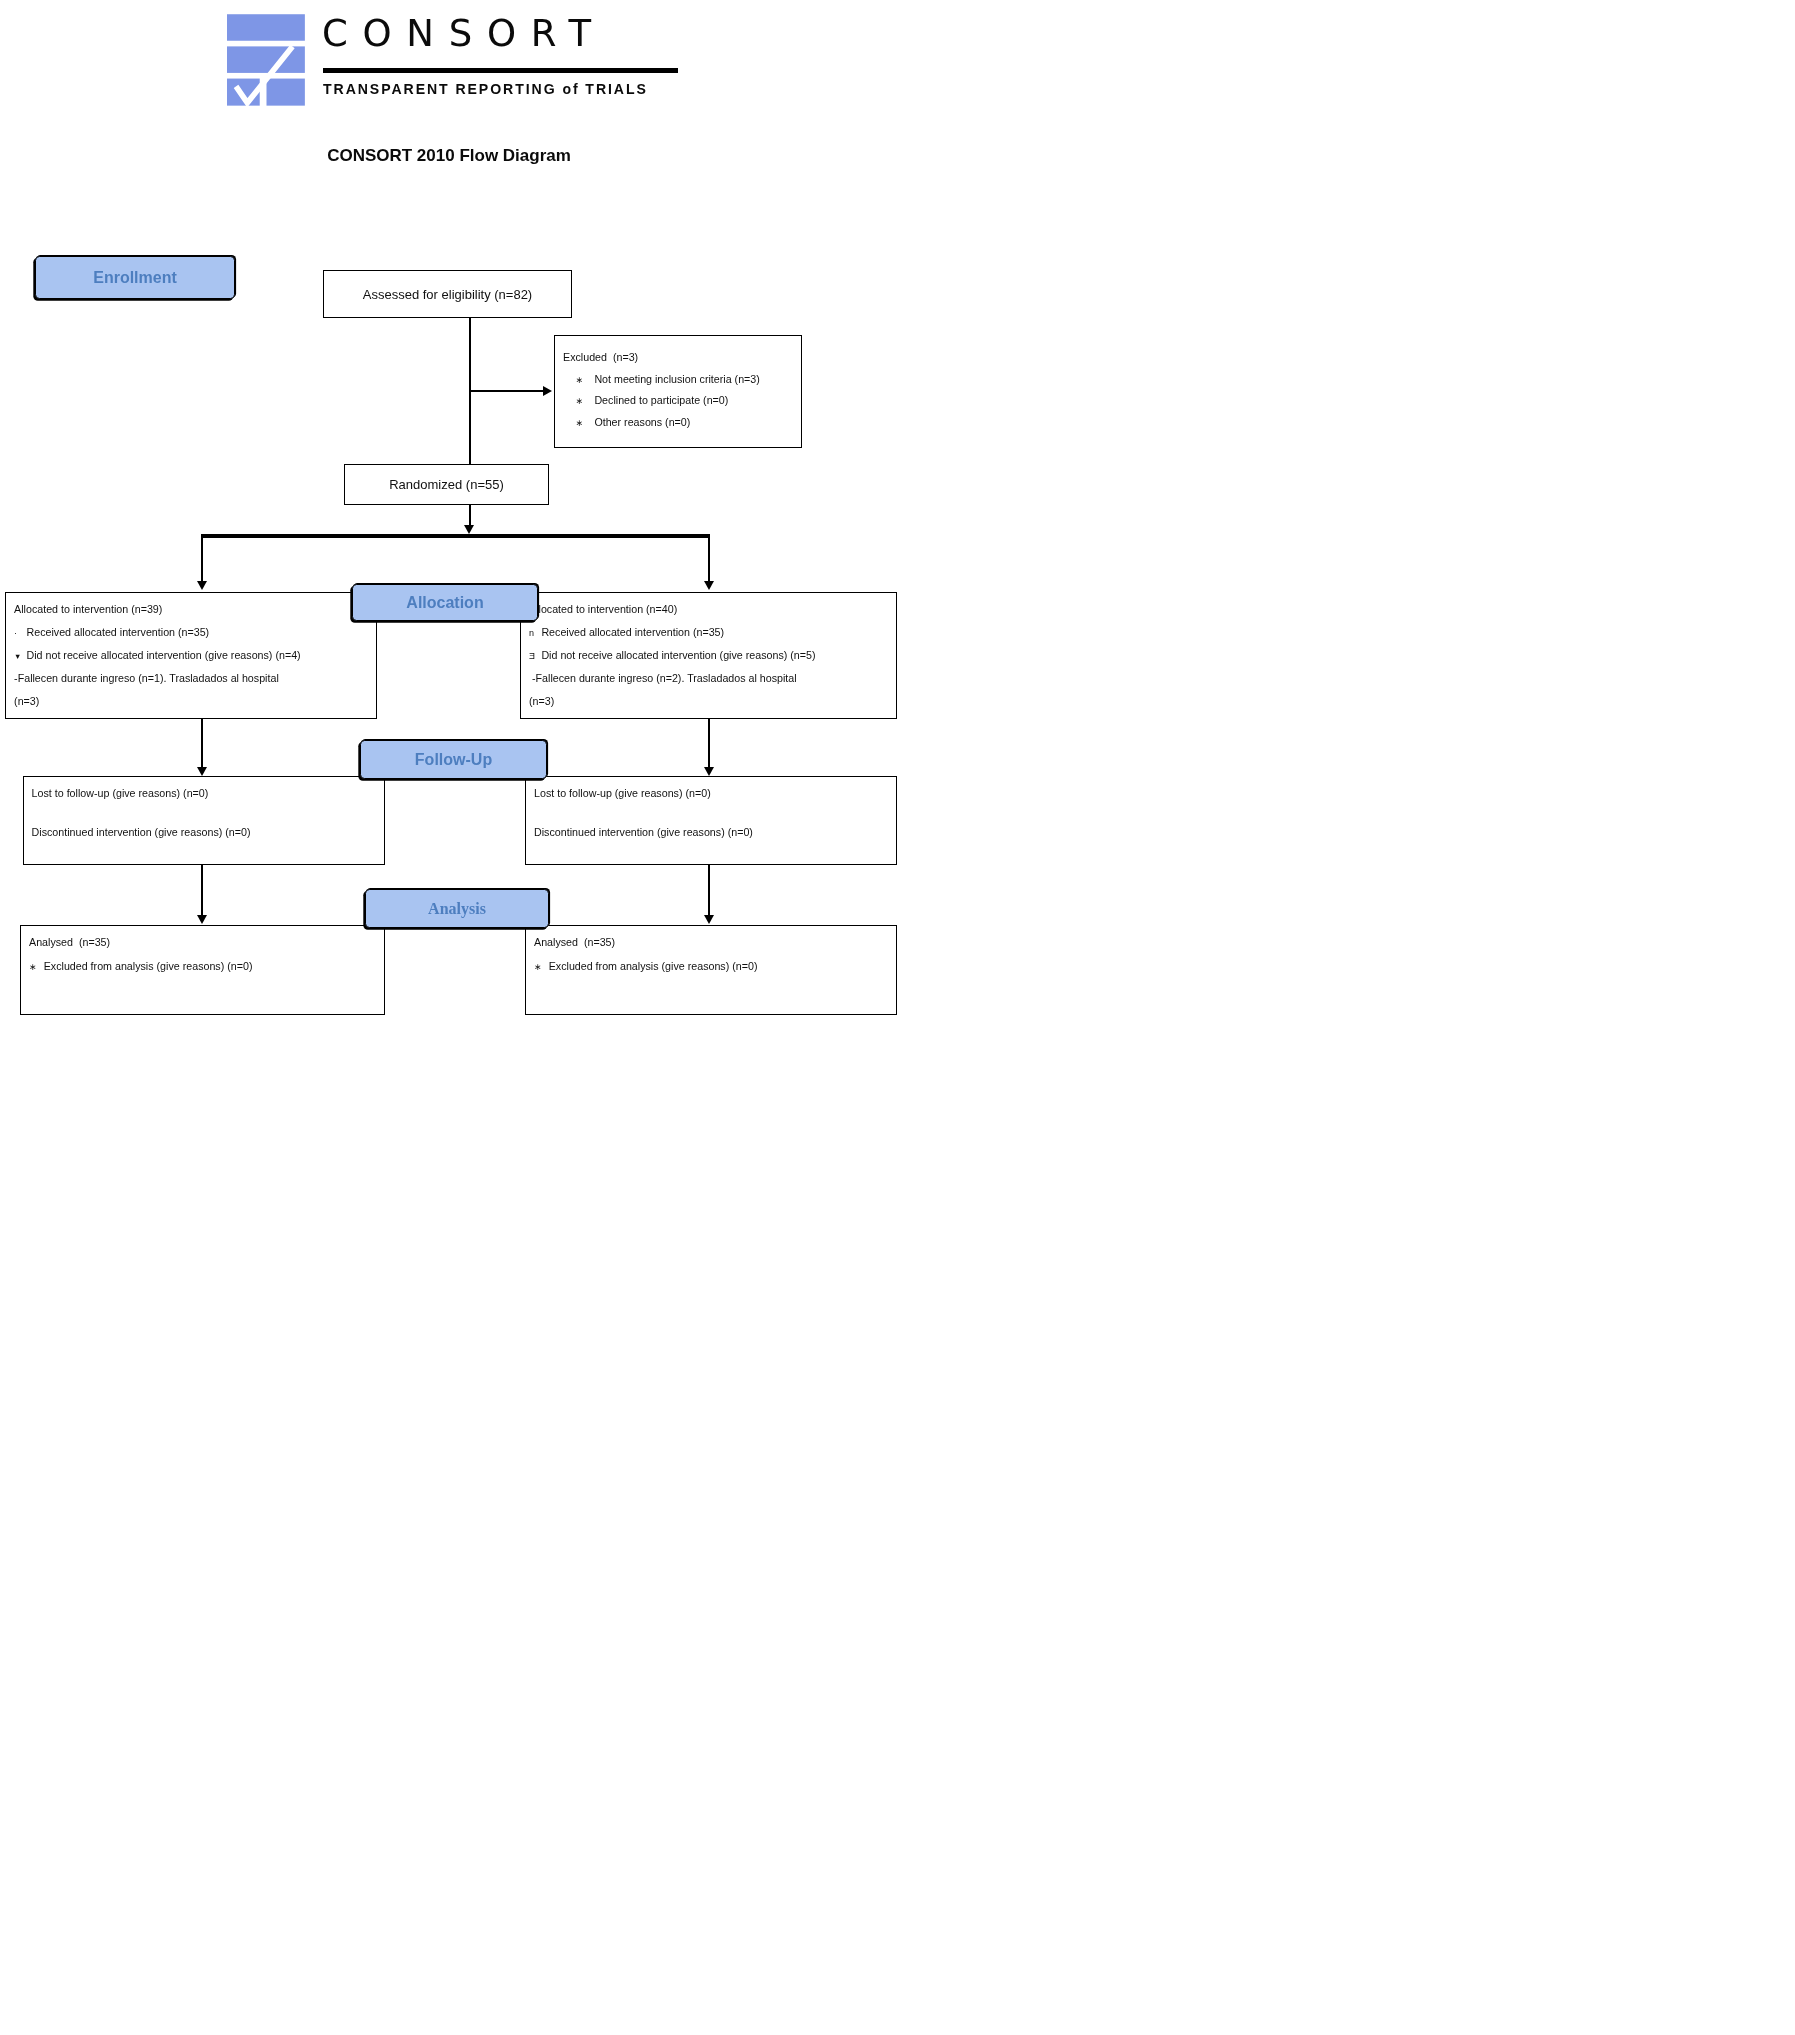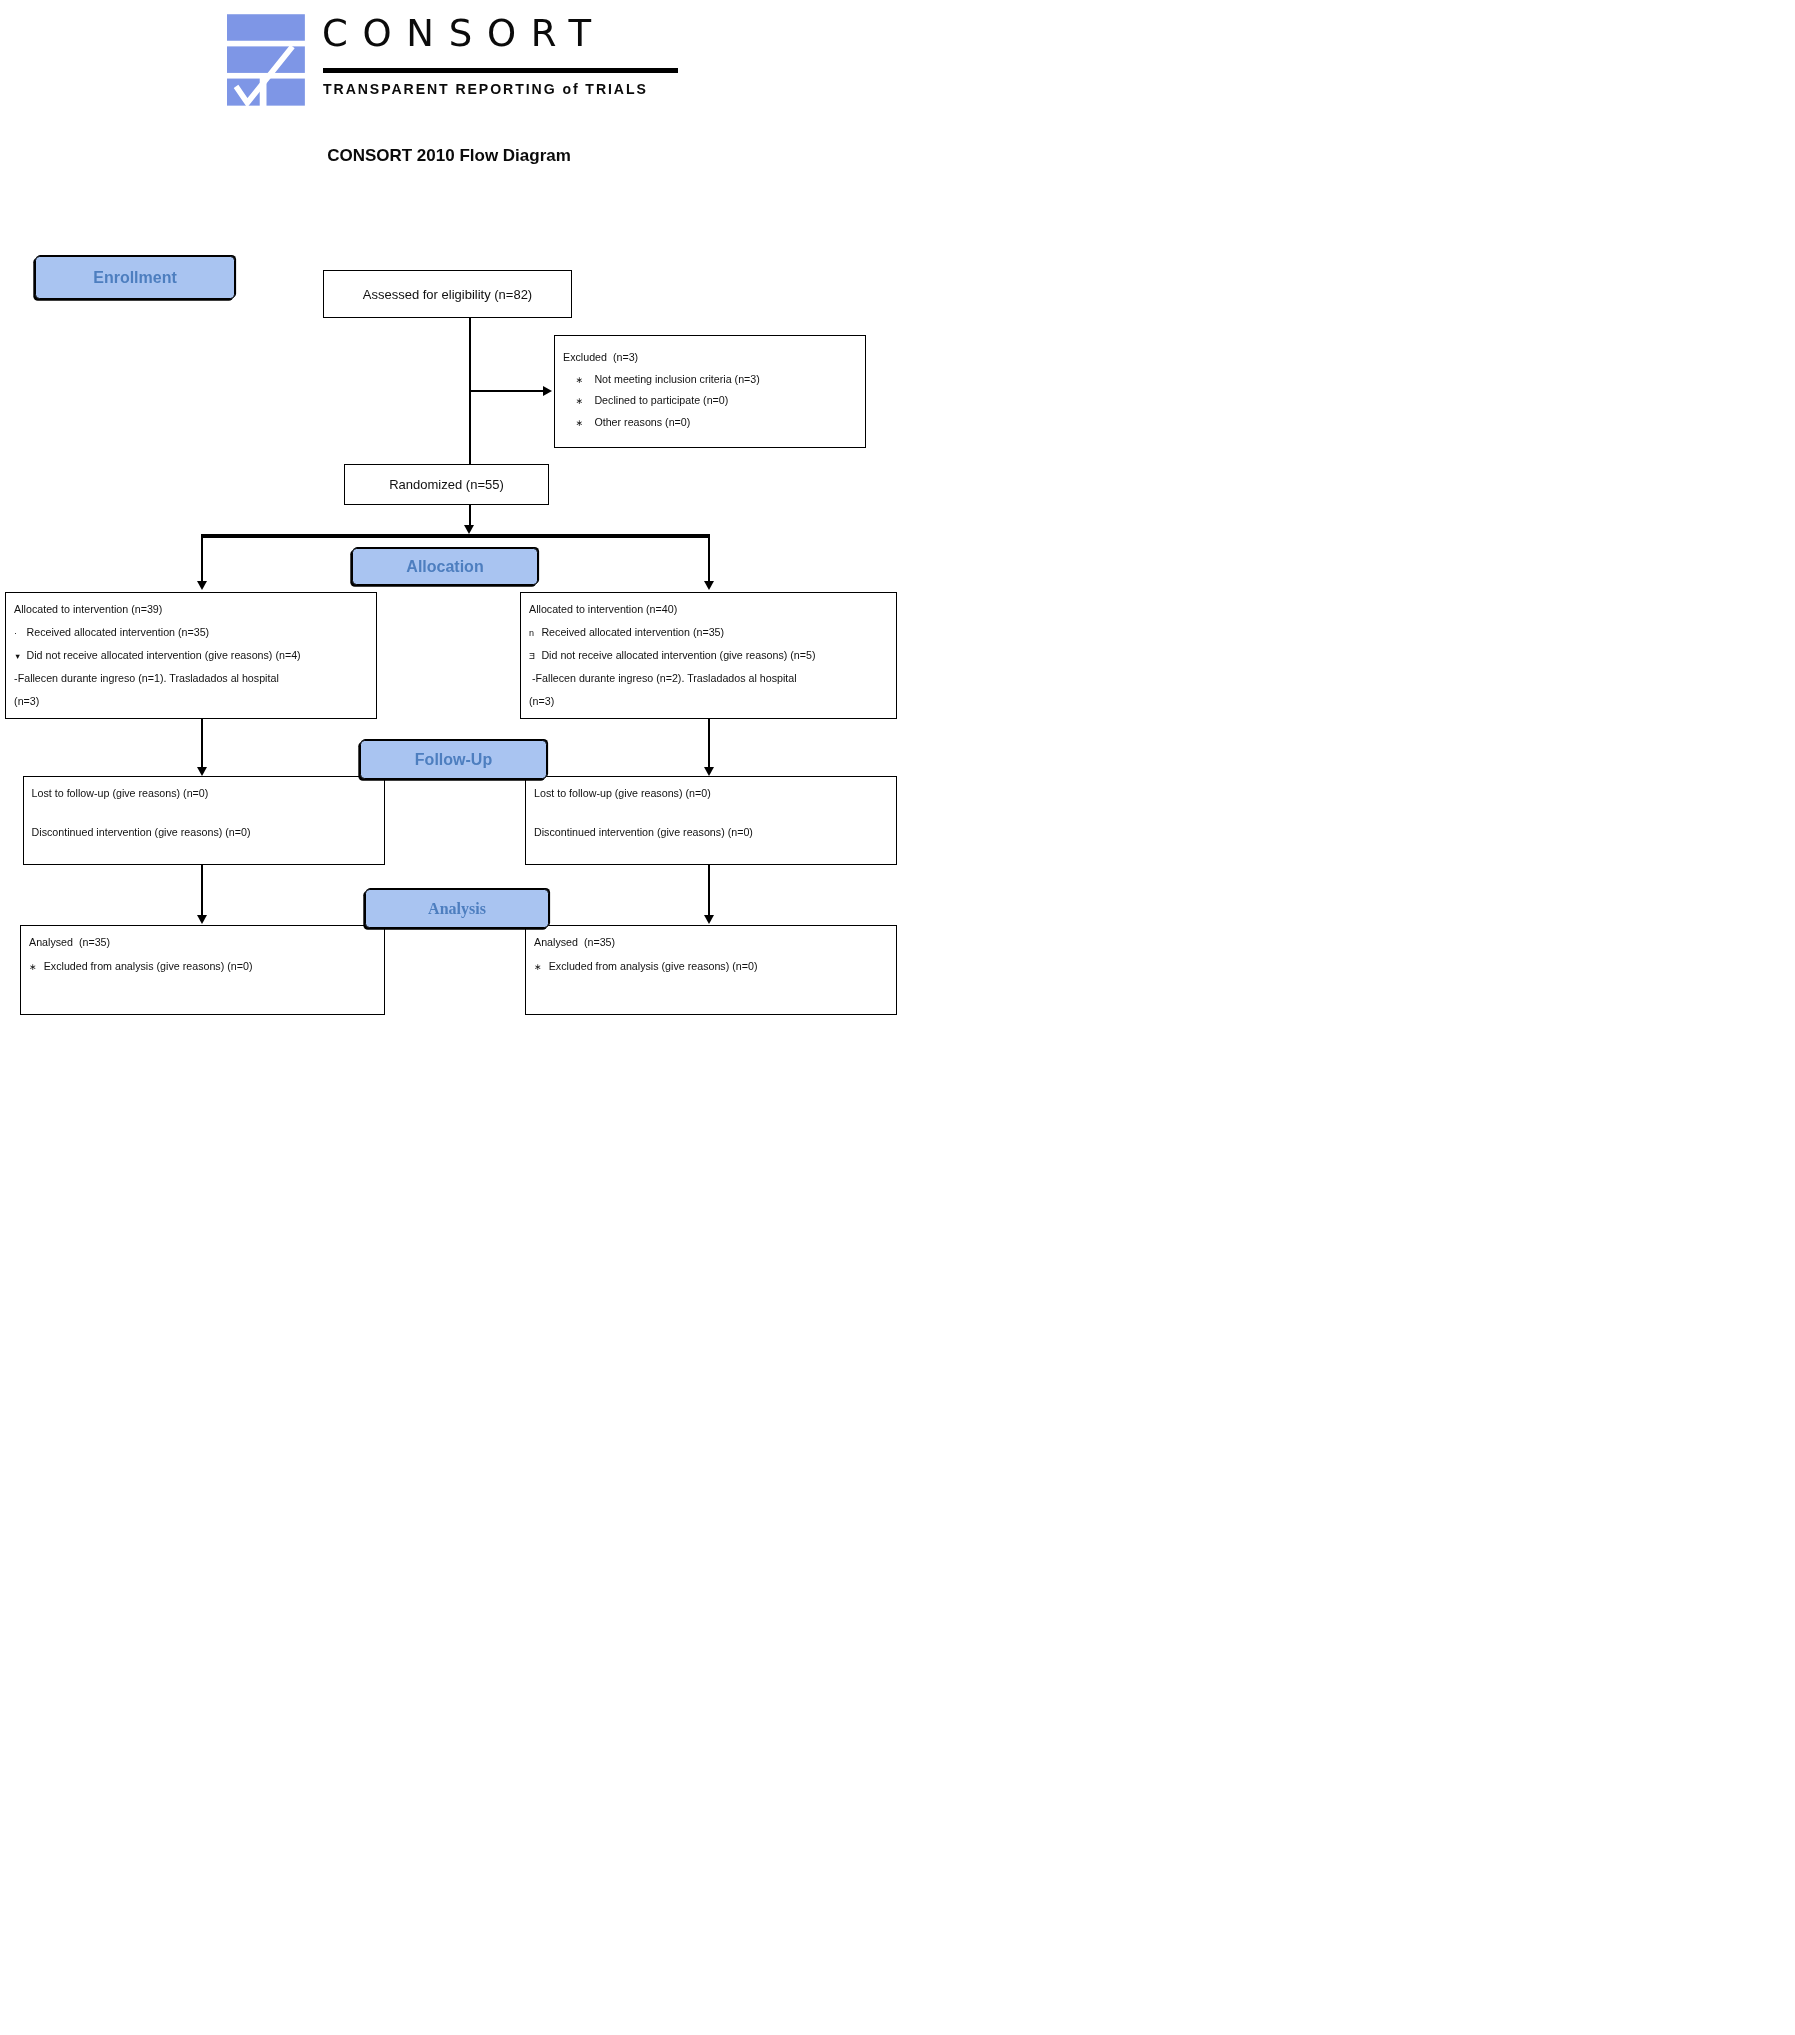--- a/index.html
+++ b/index.html
@@ -69,21 +69,21 @@
   </div>
 
   <div class="box" style="left:323px;top:270px;width:249px;height:48px;">
     <div class="center-text">Assessed for eligibility (n=82)</div>
   </div>
 
   <div class="vline" style="left:469px;top:318px;height:146px;"></div>
   <div class="hline" style="left:469px;top:390px;width:75px;"></div>
   <div class="arr-r" style="left:543px;top:386px;"></div>
 
-  <div class="box" style="left:554px;top:335px;width:312px;height:113px;">
+  <div class="box" style="left:554px;top:335px;width:248px;height:113px;">
     <div class="pad" style="padding-top:11.3px;">
       <div class="line" style="line-height:21.5px;">Excluded  (n=3)</div>
       <div class="row">
         <span class="bullet ind">∗</span>
         <span class="line" style="line-height:21.5px;">Not meeting inclusion criteria (n=3)</span>
       </div>
       <div class="row">
         <span class="bullet ind">∗</span>
         <span class="line" style="line-height:21.5px;">Declined to participate (n=0)</span>
       </div>
@@ -99,21 +99,21 @@
   </div>
 
   <div class="vline" style="left:469px;top:505px;height:21.5px;"></div>
   <div class="arr-d" style="left:464px;top:525px;"></div>
   <div class="hline thick" style="left:201px;top:534px;width:509px;"></div>
   <div class="vline" style="left:201px;top:537px;height:45px;"></div>
   <div class="arr-d" style="left:197px;top:581px;"></div>
   <div class="vline" style="left:708px;top:537px;height:45px;"></div>
   <div class="arr-d" style="left:704px;top:581px;"></div>
 
-  <div class="hdr" style="left:352px;top:548px;width:184px;height:35px;text-align:right;">
+  <div class="hdr" style="left:352px;top:584px;width:184px;height:35px;text-align:right;">
     <span>Allocation</span>
   </div>
 
   <div class="box" style="left:5.1px;top:592px;width:372px;height:127px;">
     <div class="pad" style="padding-top:4.5px;">
       <div class="line">Allocated to intervention (n=39)</div>
       <div class="row">
         <span class="bullet" style="flex-basis:12.4px;width:12.4px;">·</span>
         <span class="line">Received allocated intervention (n=35)</span>
       </div>

